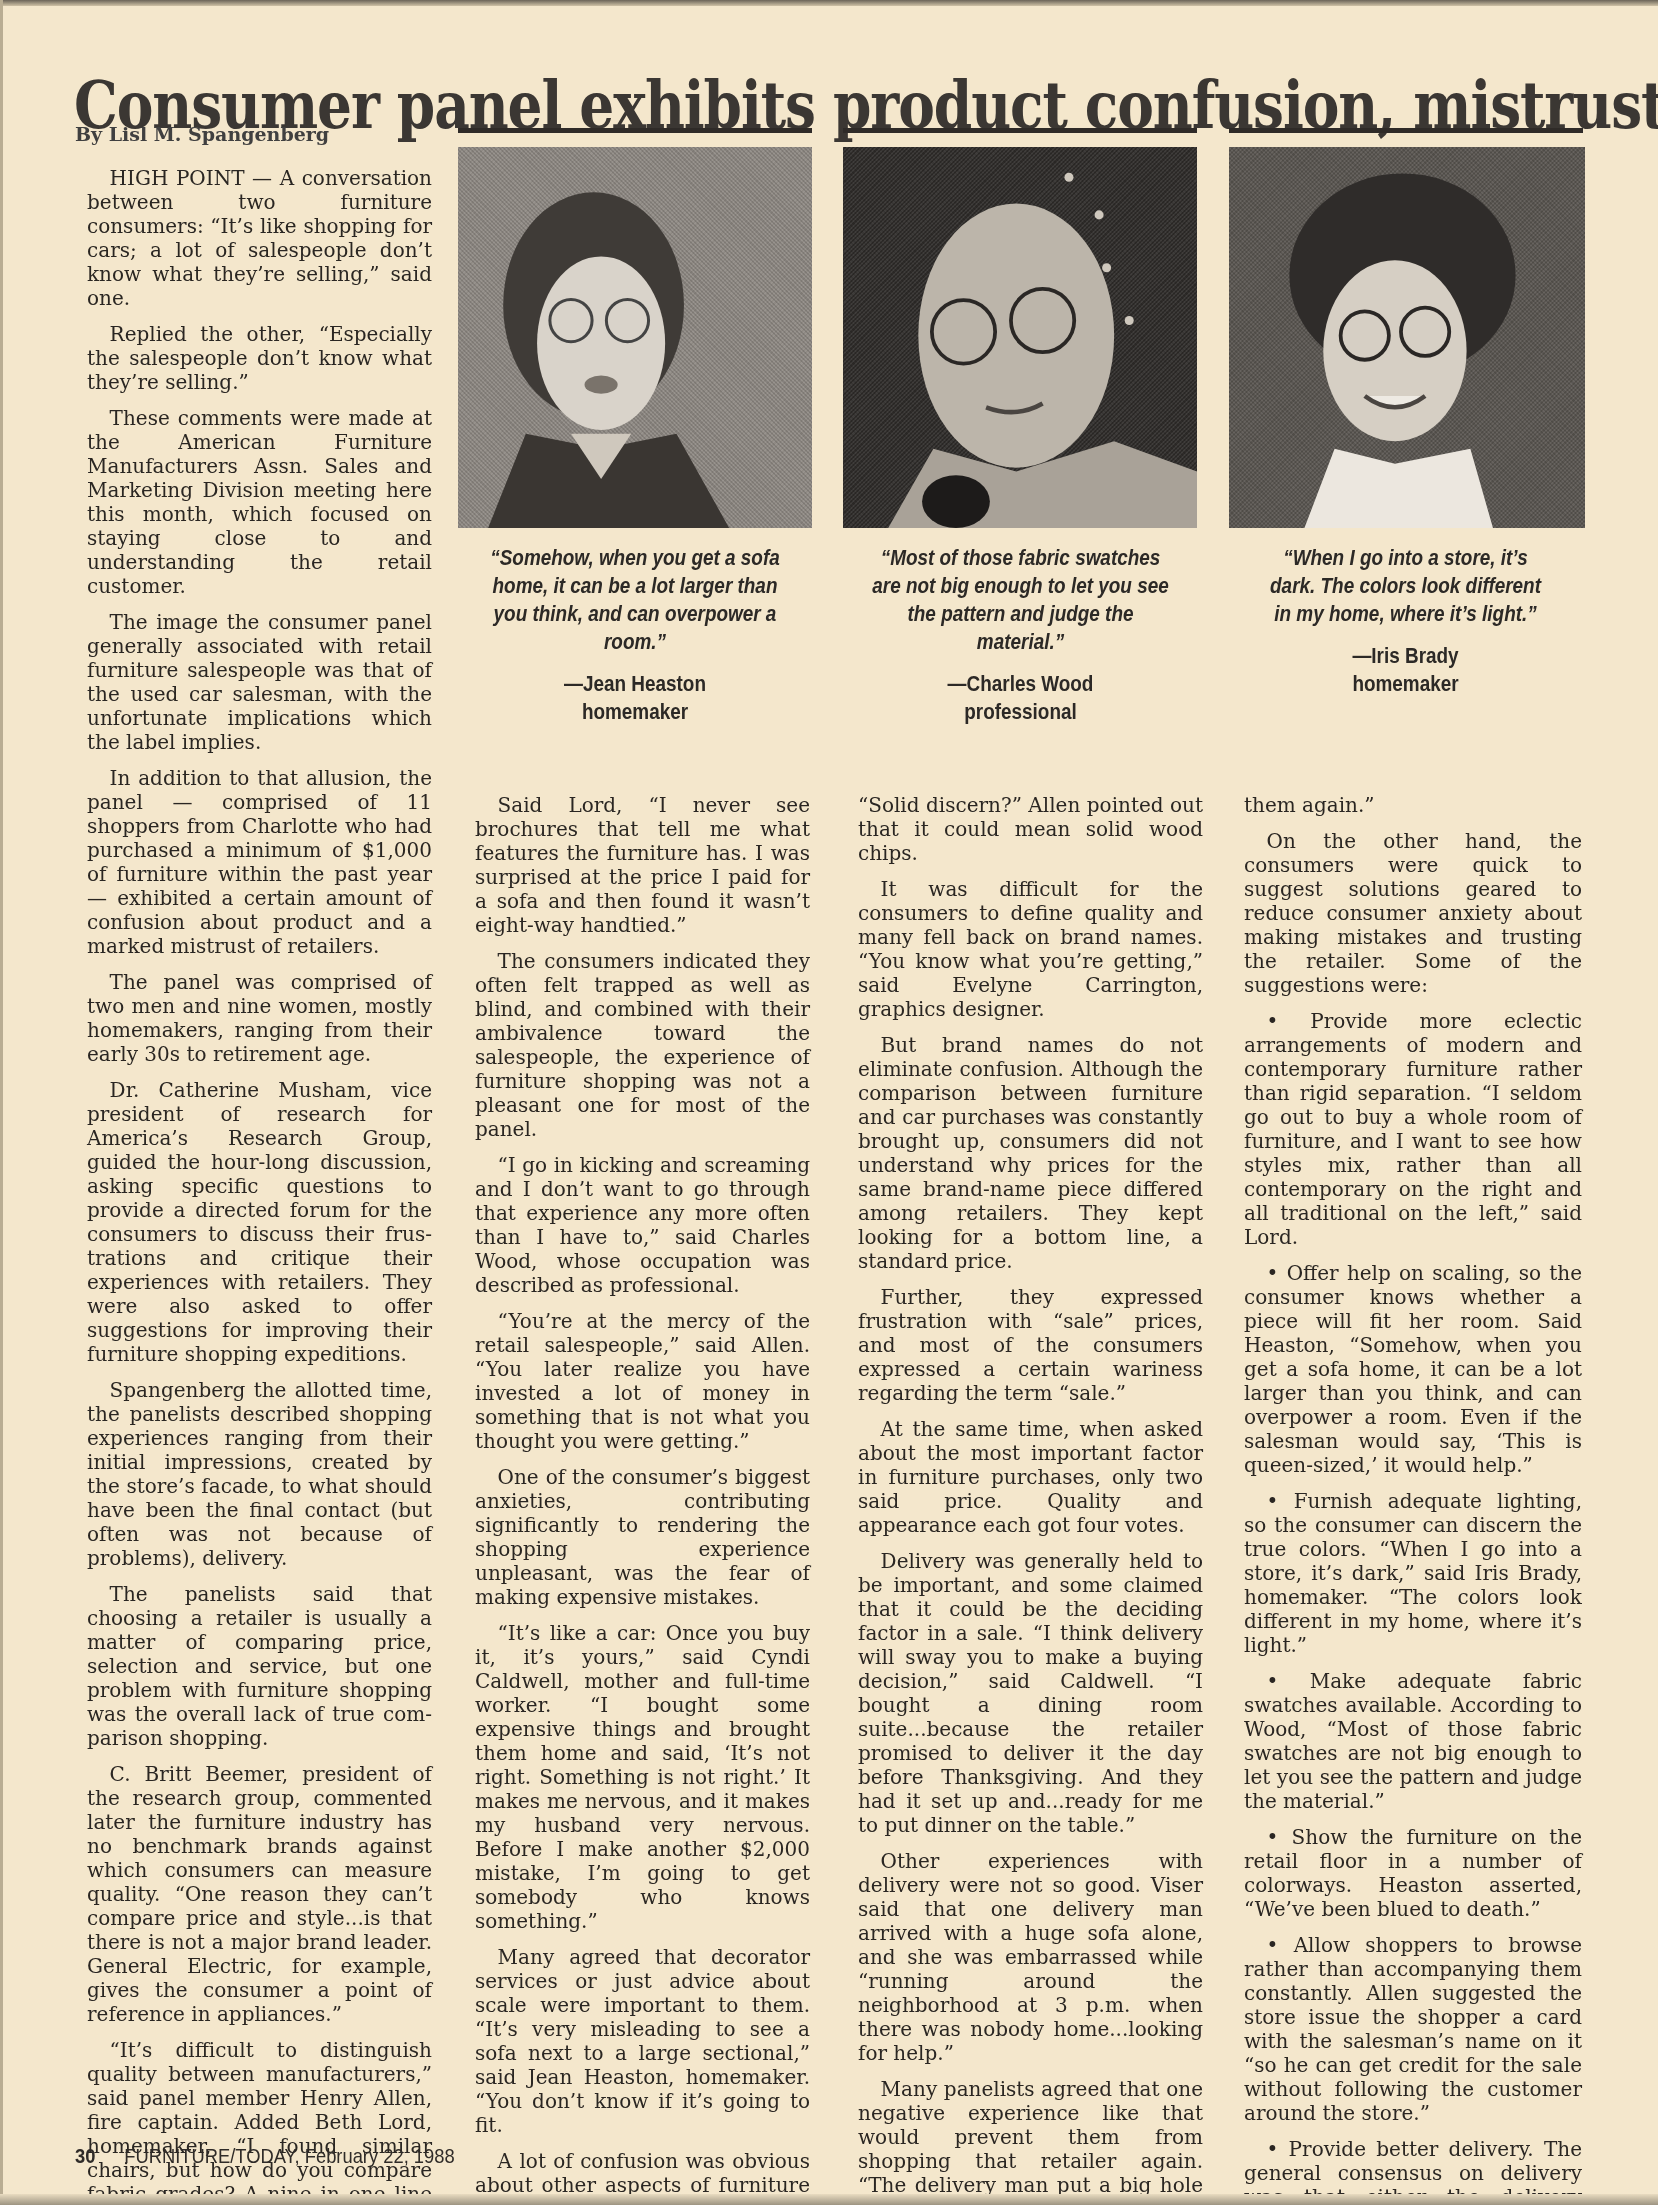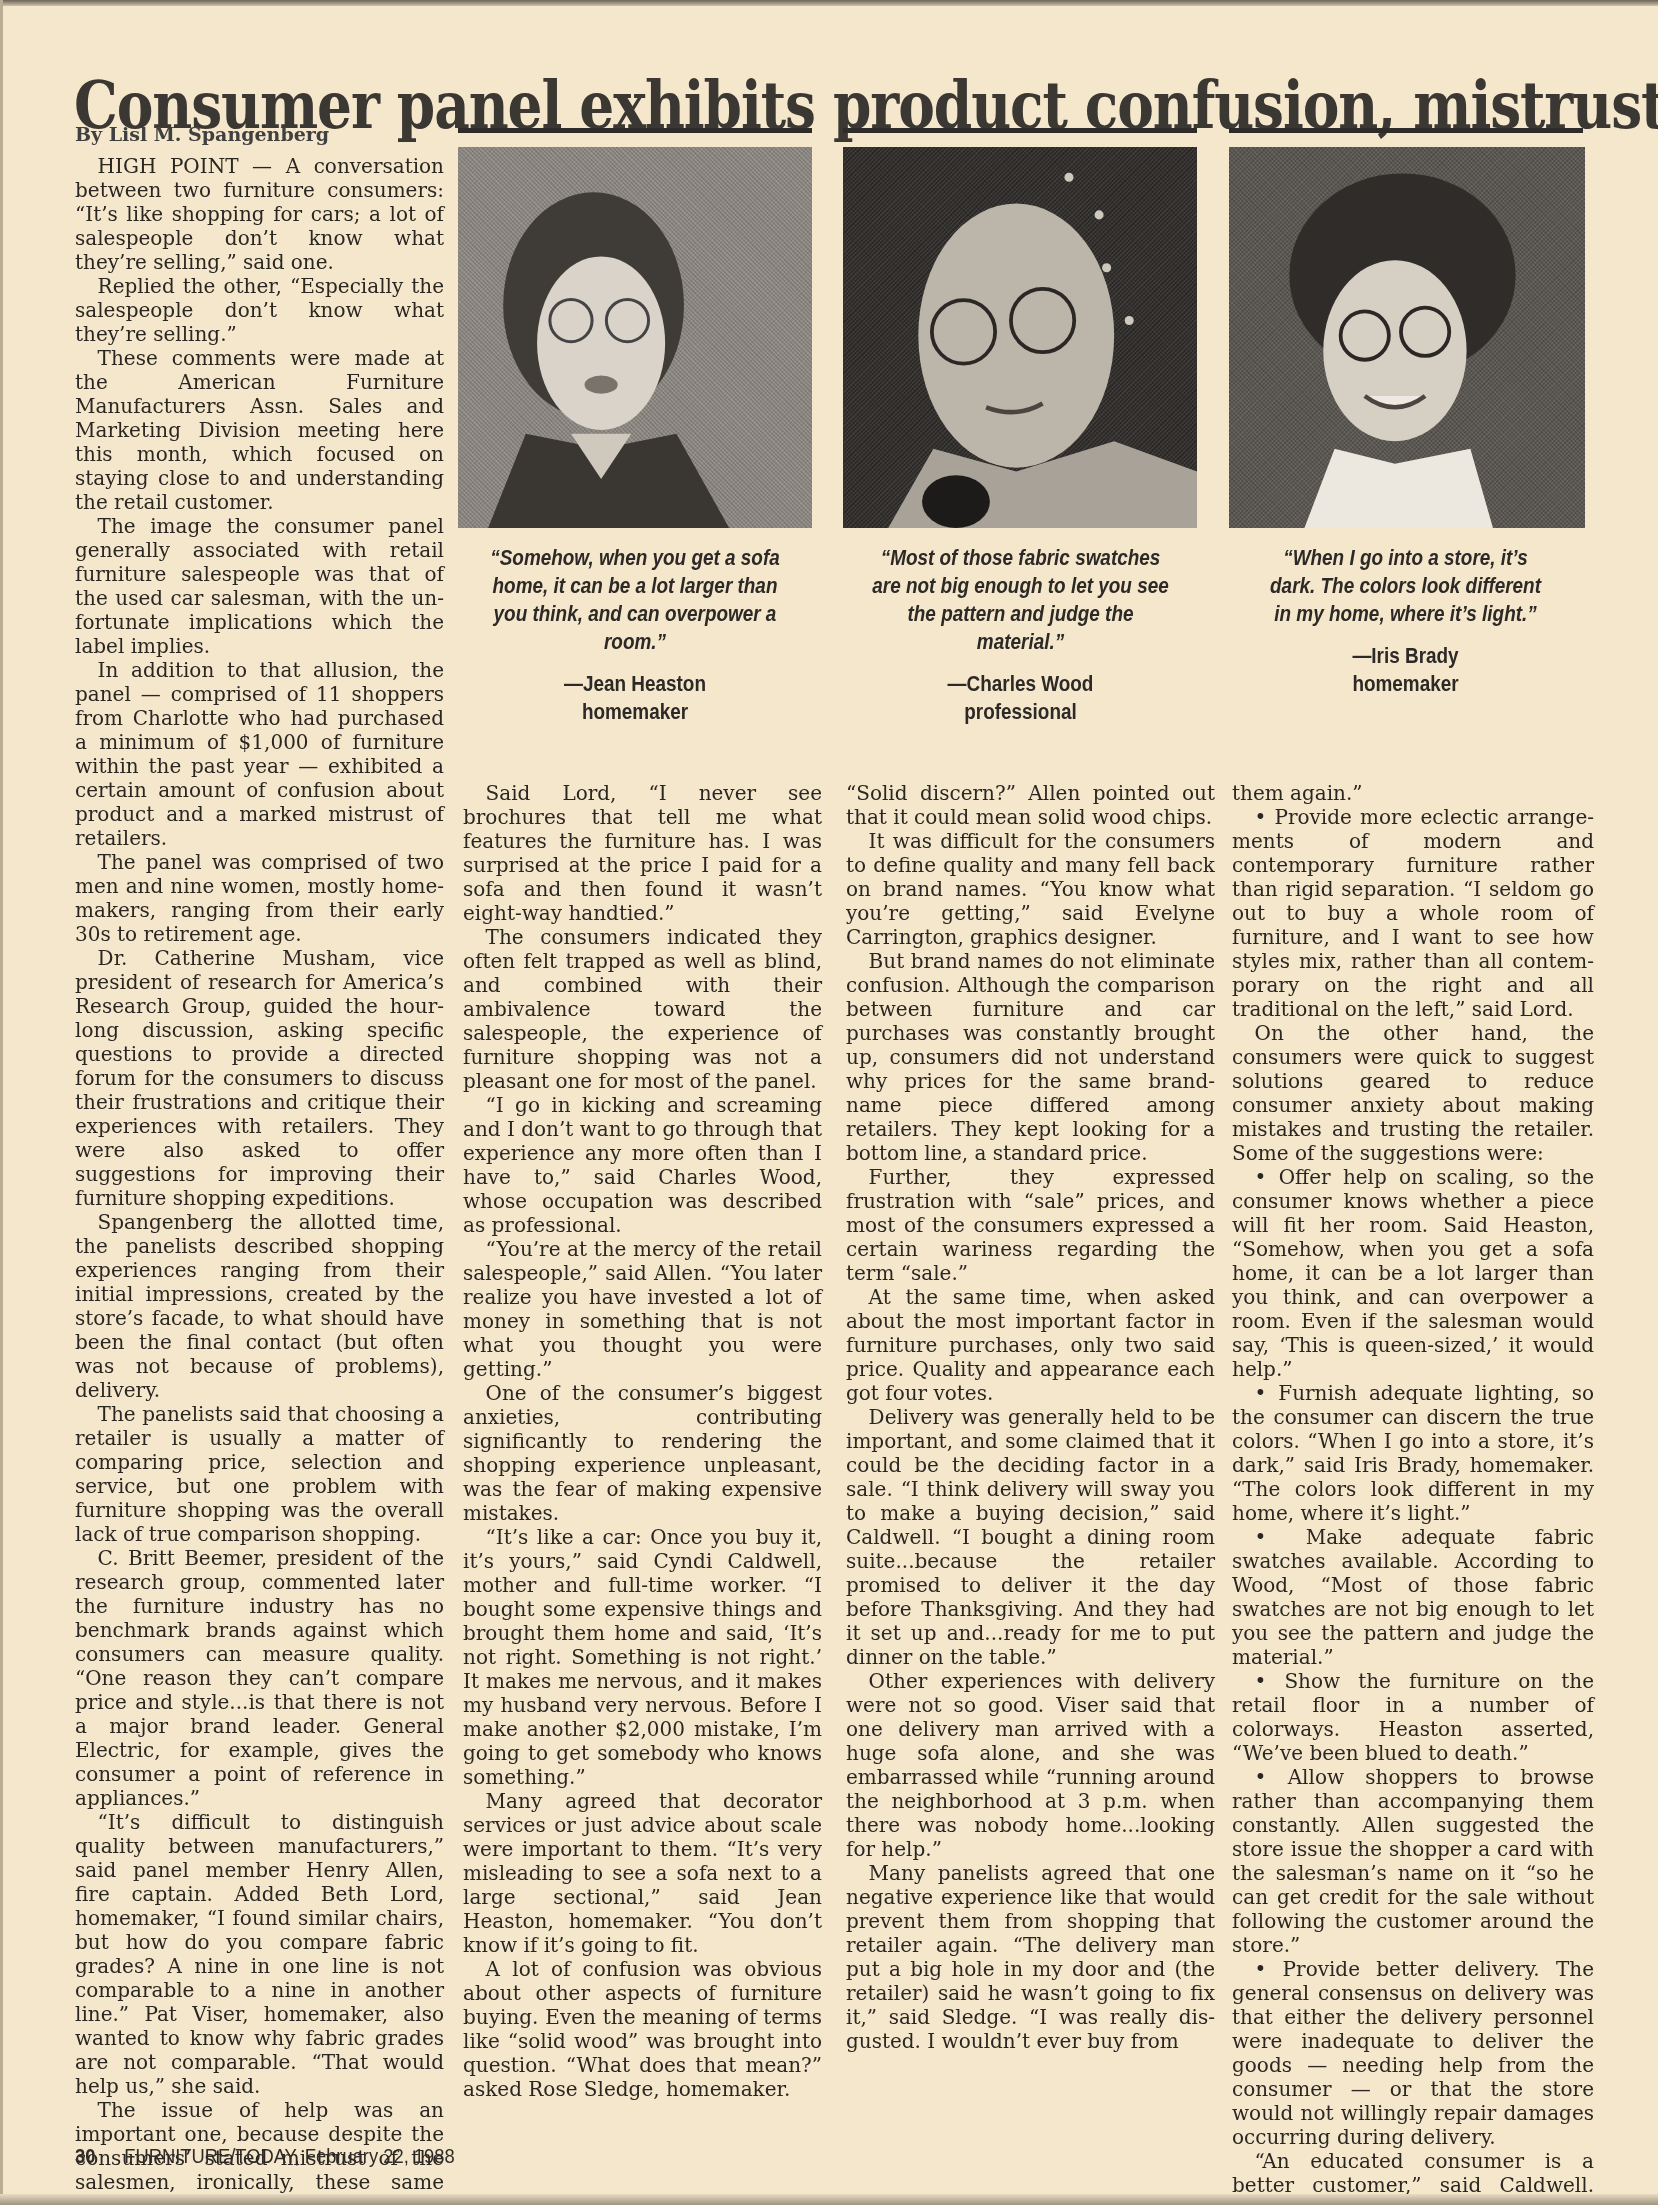--- a/index.html
+++ b/index.html
@@ -31,21 +31,21 @@
   .byline {
     position: absolute; left: 75px; top: 123px;
     font-family: "DejaVu Serif", serif; font-weight: bold;
     font-size: 19px; color: #404040;
   }
   .col {
     position: absolute;
     font-size: 20px; line-height: 24px;
     text-align: justify; hyphens: manual;
   }
-  .col p { margin: 0; text-indent: 22.6px; }
+  .col p { margin: 12px; text-indent: 22.6px; }
   .col p.noindent { text-indent: 0; }
   .col1 { left: 75px; top: 154px; width: 369px; }
   .col2 { left: 463px; top: 781px; width: 359px; }
   .col3 { left: 846px; top: 781px; width: 369px; }
   .col4 { left: 1232px; top: 781px; width: 362px; }
 
   .rule {
     position: absolute; top: 128px; height: 4.5px; background: #2f2b28;
   }
   .photo {
@@ -167,22 +167,22 @@
     <p>It was difficult for the consumers to define quality and many fell back on brand names. “You know what you’re getting,” said Evelyne Carrington, graphics designer.</p>
     <p>But brand names do not eliminate confusion. Although the comparison between furniture and car purchases was constantly brought up, con­sumers did not understand why prices for the same brand-name piece dif­fered among retailers. They kept looking for a bottom line, a standard price.</p>
     <p>Further, they expressed frustration with “sale” prices, and most of the consumers expressed a certain wari­ness regarding the term “sale.”</p>
     <p>At the same time, when asked about the most important factor in furniture purchases, only two said price. Quality and appearance each got four votes.</p>
     <p>Delivery was generally held to be important, and some claimed that it could be the deciding factor in a sale. “I think delivery will sway you to make a buying decision,” said Caldwell. “I bought a dining room suite...because the retailer promised to deliver it the day before Thanksgiv­ing. And they had it set up and...ready for me to put dinner on the table.”</p>
     <p>Other experiences with delivery were not so good. Viser said that one delivery man arrived with a huge sofa alone, and she was embarrassed while “running around the neighborhood at 3 p.m. when there was nobody home...looking for help.”</p>
     <p>Many panelists agreed that one negative experience like that would prevent them from shopping that retailer again. “The delivery man put a big hole in my door and (the retailer) said he wasn’t going to fix it,” said Sledge. “I was really dis­gusted. I wouldn’t ever buy from</p>
   </div>
 <div class="col col4">
     <p class="noindent">them again.”</p>
+    <p>On the other hand, the consumers were quick to suggest solutions geared to reduce consumer anxiety about making mistakes and trusting the retailer. Some of the suggestions were:</p>
     <p>• Provide more eclectic arrange­ments of modern and contemporary furniture rather than rigid separation. “I seldom go out to buy a whole room of furniture, and I want to see how styles mix, rather than all contem­porary on the right and all traditional on the left,” said Lord.</p>
-    <p>On the other hand, the consumers were quick to suggest solutions geared to reduce consumer anxiety about making mistakes and trusting the retailer. Some of the suggestions were:</p>
     <p>• Offer help on scaling, so the consumer knows whether a piece will fit her room. Said Heaston, “Some­how, when you get a sofa home, it can be a lot larger than you think, and can overpower a room. Even if the salesman would say, ‘This is queen-sized,’ it would help.”</p>
     <p>• Furnish adequate lighting, so the consumer can discern the true colors. “When I go into a store, it’s dark,” said Iris Brady, homemaker. “The colors look different in my home, where it’s light.”</p>
     <p>• Make adequate fabric swatches available. According to Wood, “Most of those fabric swatches are not big enough to let you see the pattern and judge the material.”</p>
     <p>• Show the furniture on the retail floor in a number of colorways. Heaston asserted, “We’ve been blued to death.”</p>
     <p>• Allow shoppers to browse rather than accompanying them constantly. Allen suggested the store issue the shopper a card with the salesman’s name on it “so he can get credit for the sale without following the cus­tomer around the store.”</p>
     <p>• Provide better delivery. The general consensus on delivery was that either the delivery personnel were inadequate to deliver the goods — needing help from the consumer — or that the store would not willingly repair damages occurring during de­livery.</p>
     <p>“An educated consumer is a better customer,” said Caldwell. And one message the consumers sent is that perhaps a retailer educated in con­sumer needs is a better salesman.</p>
   </div>
 
 <div class="footer">

